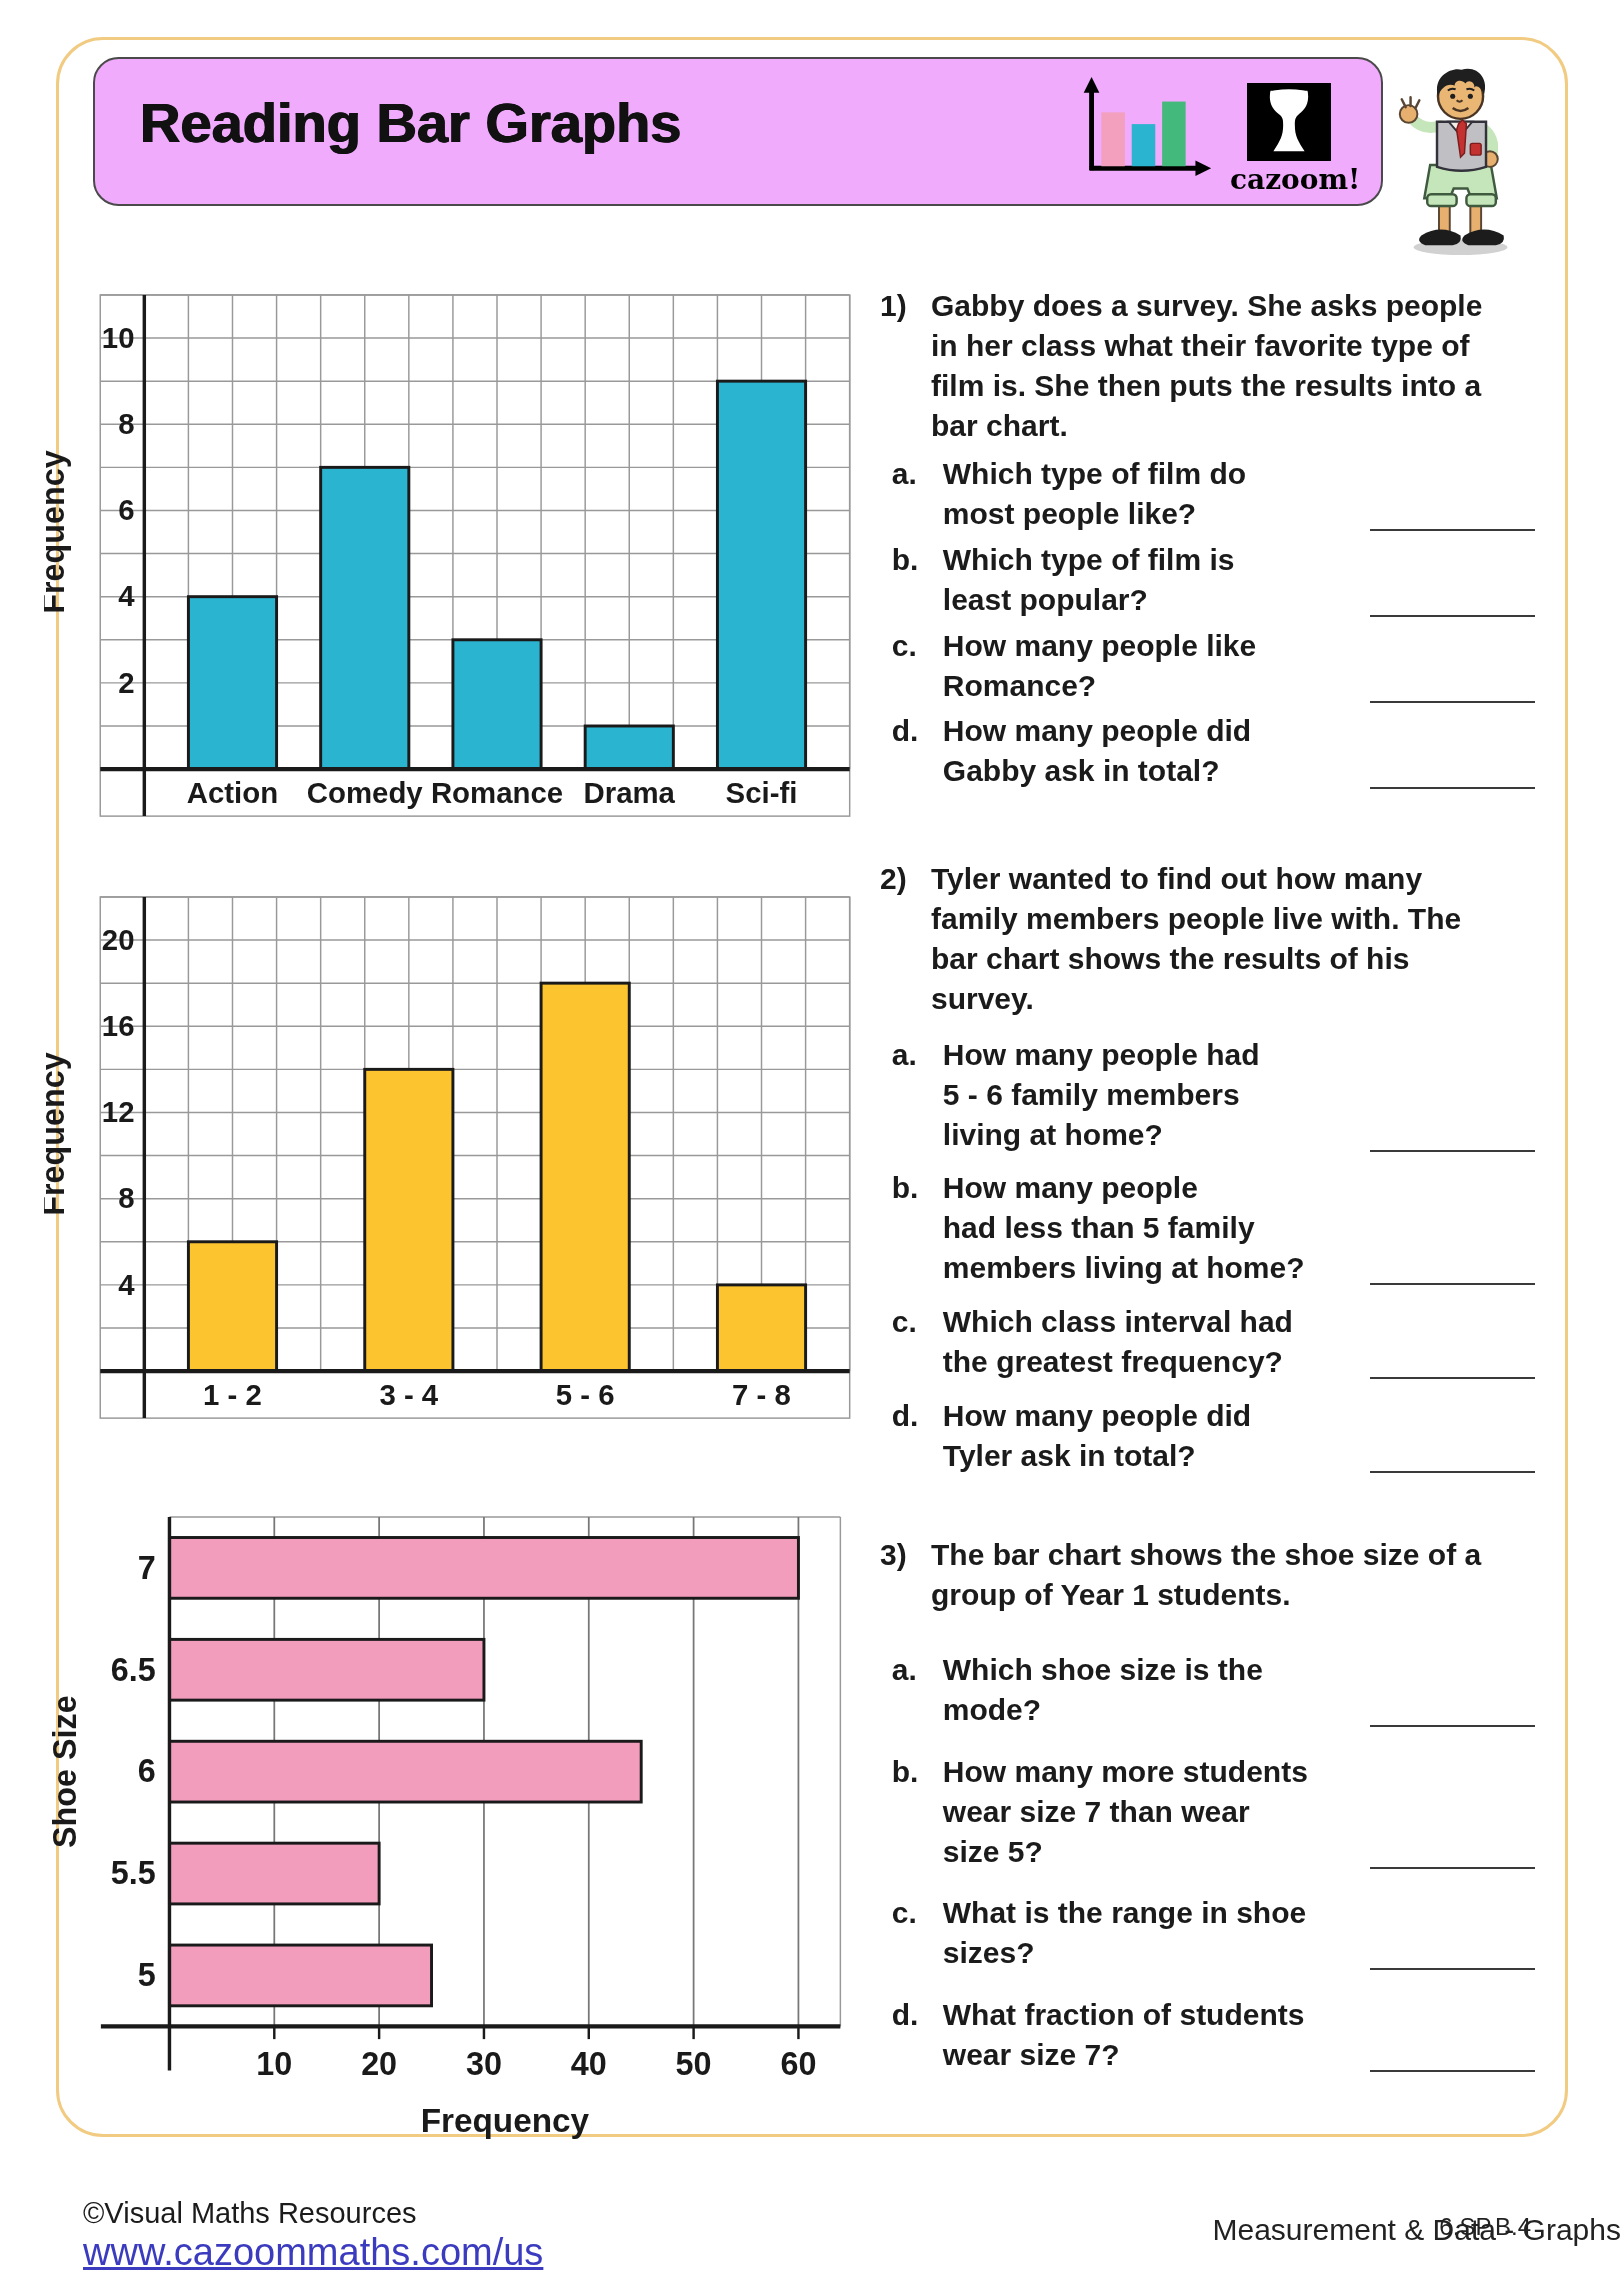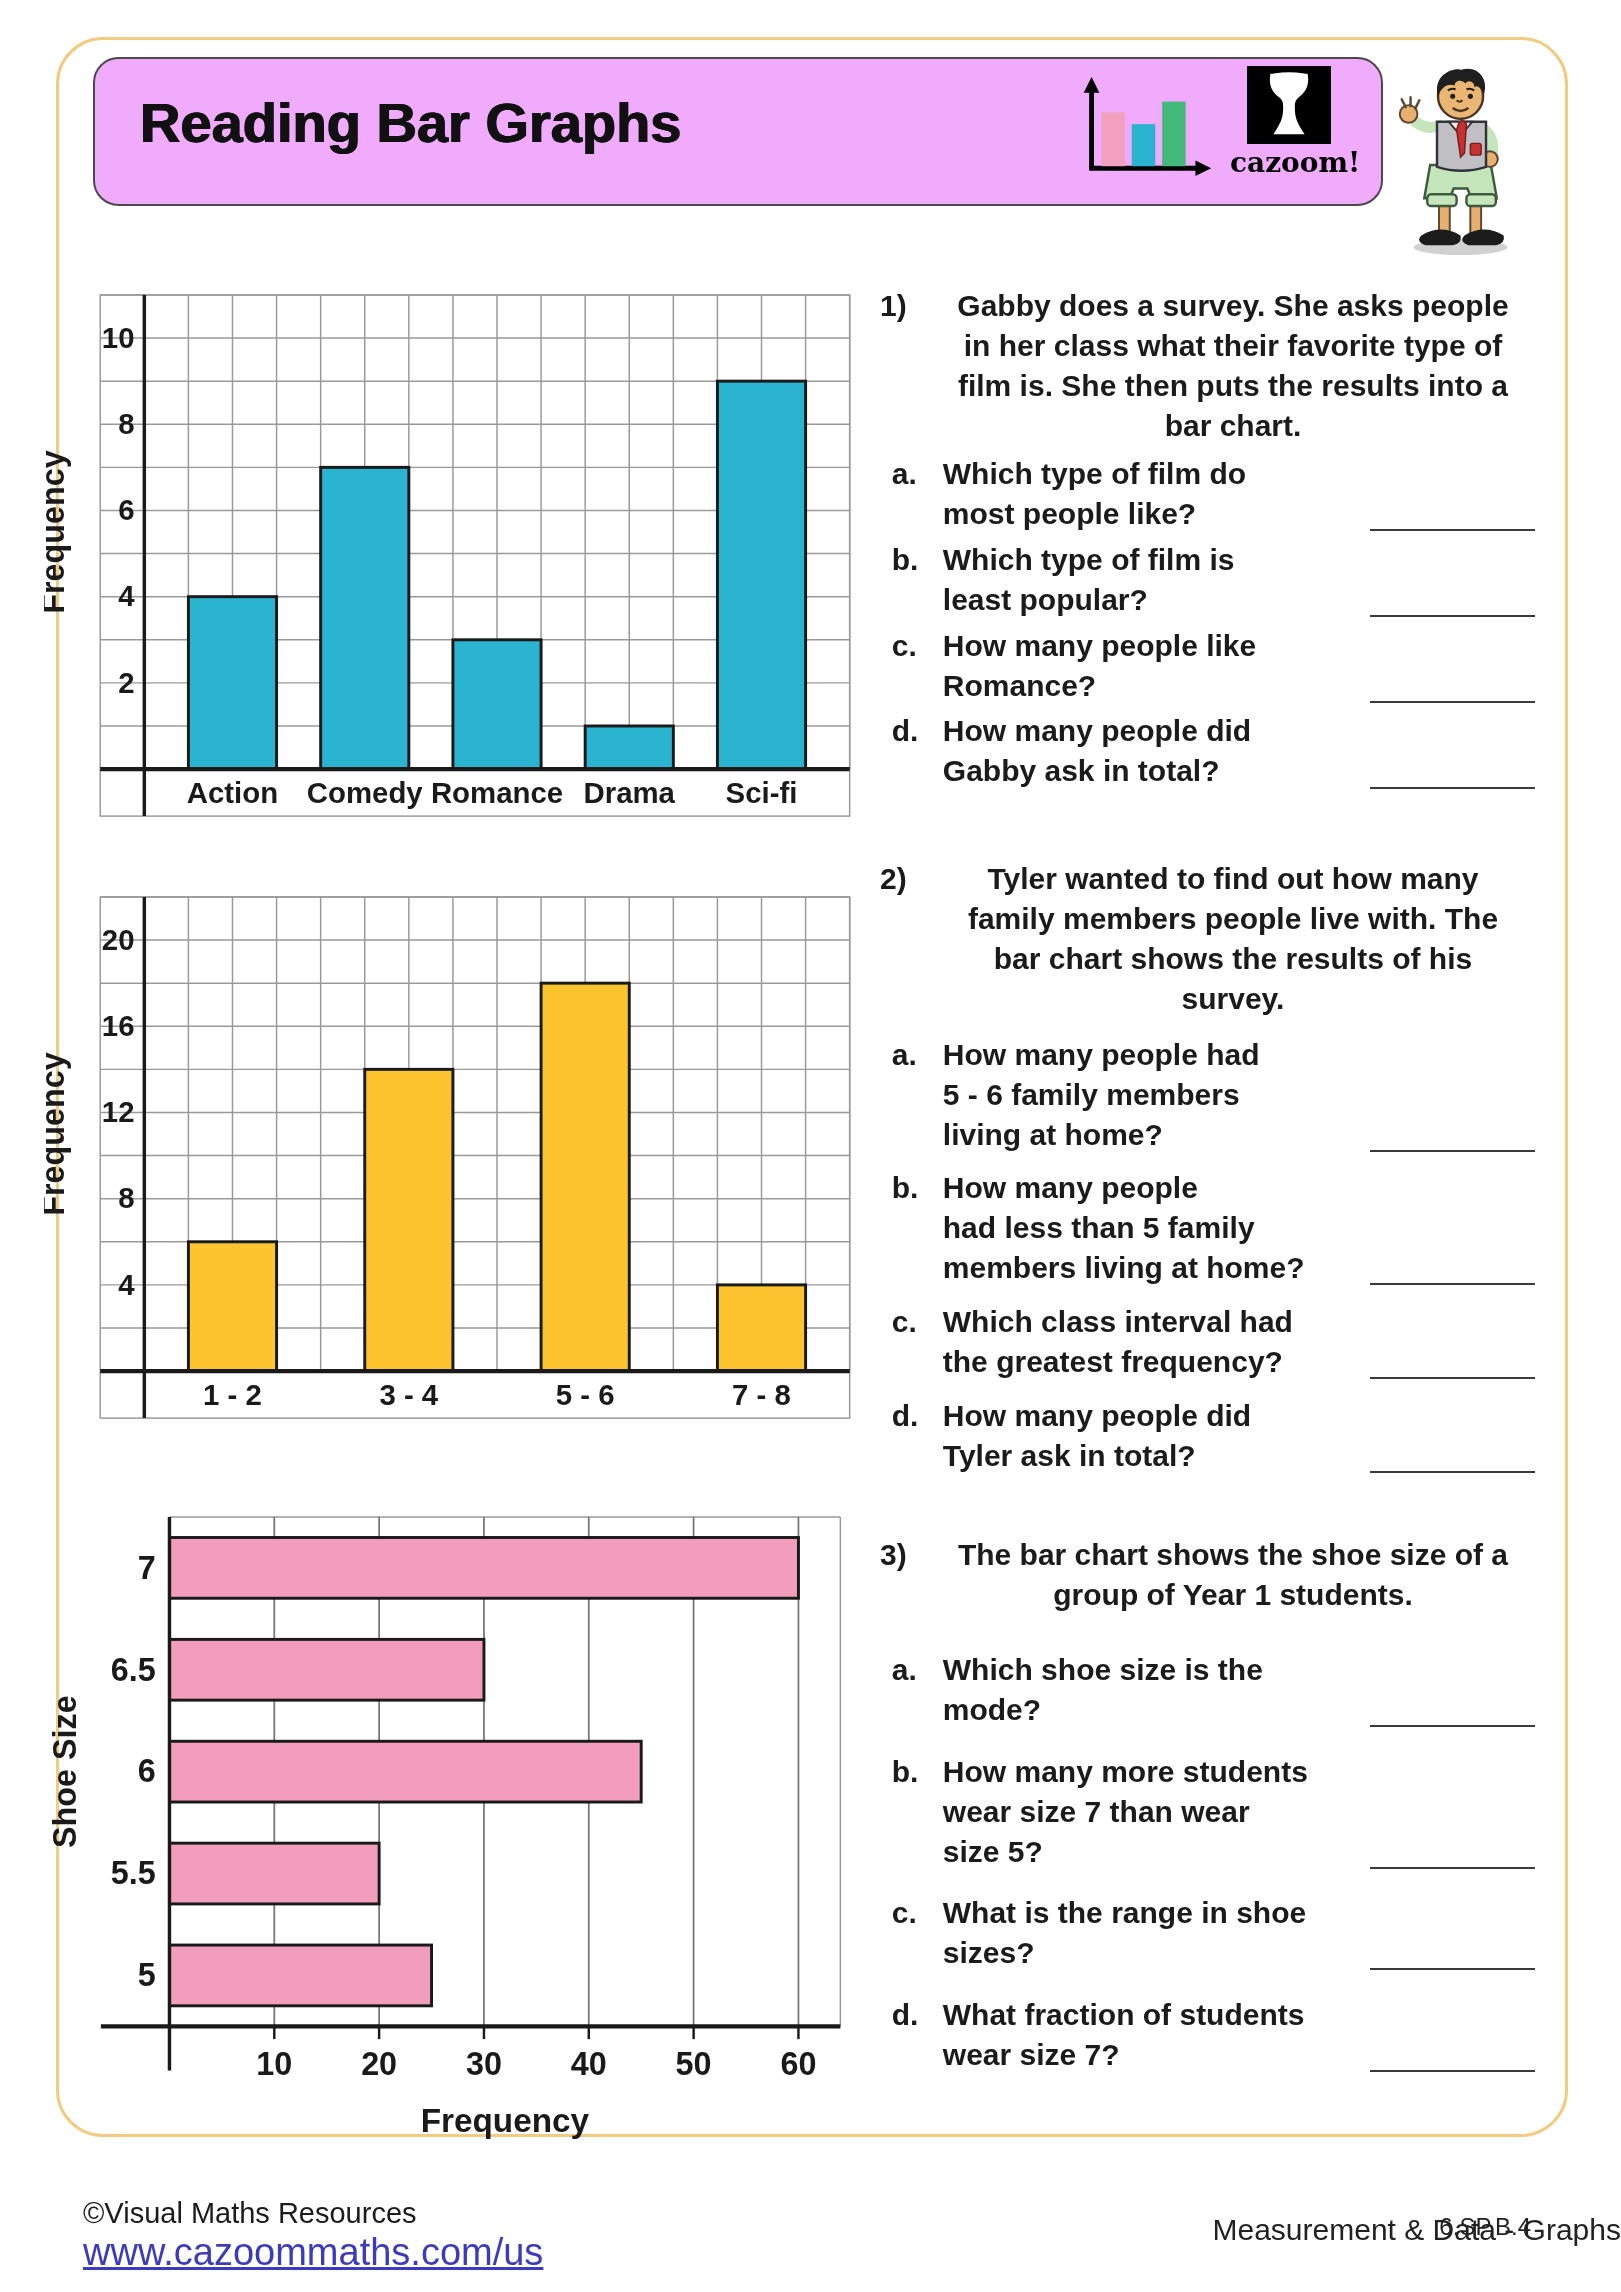--- a/index.html
+++ b/index.html
@@ -14,37 +14,37 @@
   .title-box{
     position:absolute;left:93px;top:57px;width:1286px;height:145px;
     background:#f0abfc;border:2.9px solid #4a4a4a;border-radius:25.5px;
   }
   .title-text{
     position:absolute;left:45px;top:31px;font-size:56px;font-weight:bold;color:#111;
     letter-spacing:0px;text-shadow:0.7px 0 0 #111, -0.7px 0 0 #111;
     white-space:nowrap;
   }
   .mini-chart{position:absolute;left:975px;top:15.7px;}
-  .logo-block{position:absolute;left:1135px;top:7px;width:118px;text-align:center;}
+  .logo-block{position:absolute;left:1135px;top:24px;width:118px;text-align:center;}
   .logo-drum-box{width:84px;height:78px;background:#000;margin:0 auto;display:block;}
   .logo-word{font-family:"DejaVu Serif", serif;font-weight:bold;font-size:28px;color:#000;margin-top:2px;}
   .mascot{position:absolute;left:1384px;top:63px;}
 
   .chart{position:absolute;}
   #chart1{left:44px;top:292px;}
   #chart2{left:44px;top:894px;}
   #chart3{left:47px;top:1509px;}
 
   .question{position:absolute;width:655px;font-size:30px;font-weight:bold;line-height:40px;color:#1b1b1b;}
   #q1{left:880px;top:286px;}
   #q2{left:880px;top:859px;}
   #q3{left:880px;top:1535px;}
   .q-intro{display:flex;}
   .q-num{width:51px;flex:0 0 51px;}
-  .q-text{flex:1;white-space:pre-line;text-align:center;}
+  .q-text{flex:1;white-space:pre-line;}
   .parts{margin-left:11.8px;}
   .part{display:flex;}
   .p-label{width:51px;flex:0 0 51px;}
   .p-text{width:421px;flex:0 0 421px;white-space:pre-line;}
   .ans-line{
     margin-left:auto;align-self:flex-end;width:165px;height:0;
     border-bottom:2.5px solid #3a3a3a;margin-bottom:2.9px;
   }
   #q1 .q-intro{margin-bottom:7.8px;}  #q1 .part{margin-bottom:5.9px;}
   #q2 .q-intro{margin-bottom:15.7px;} #q2 .part{margin-bottom:13.7px;}

